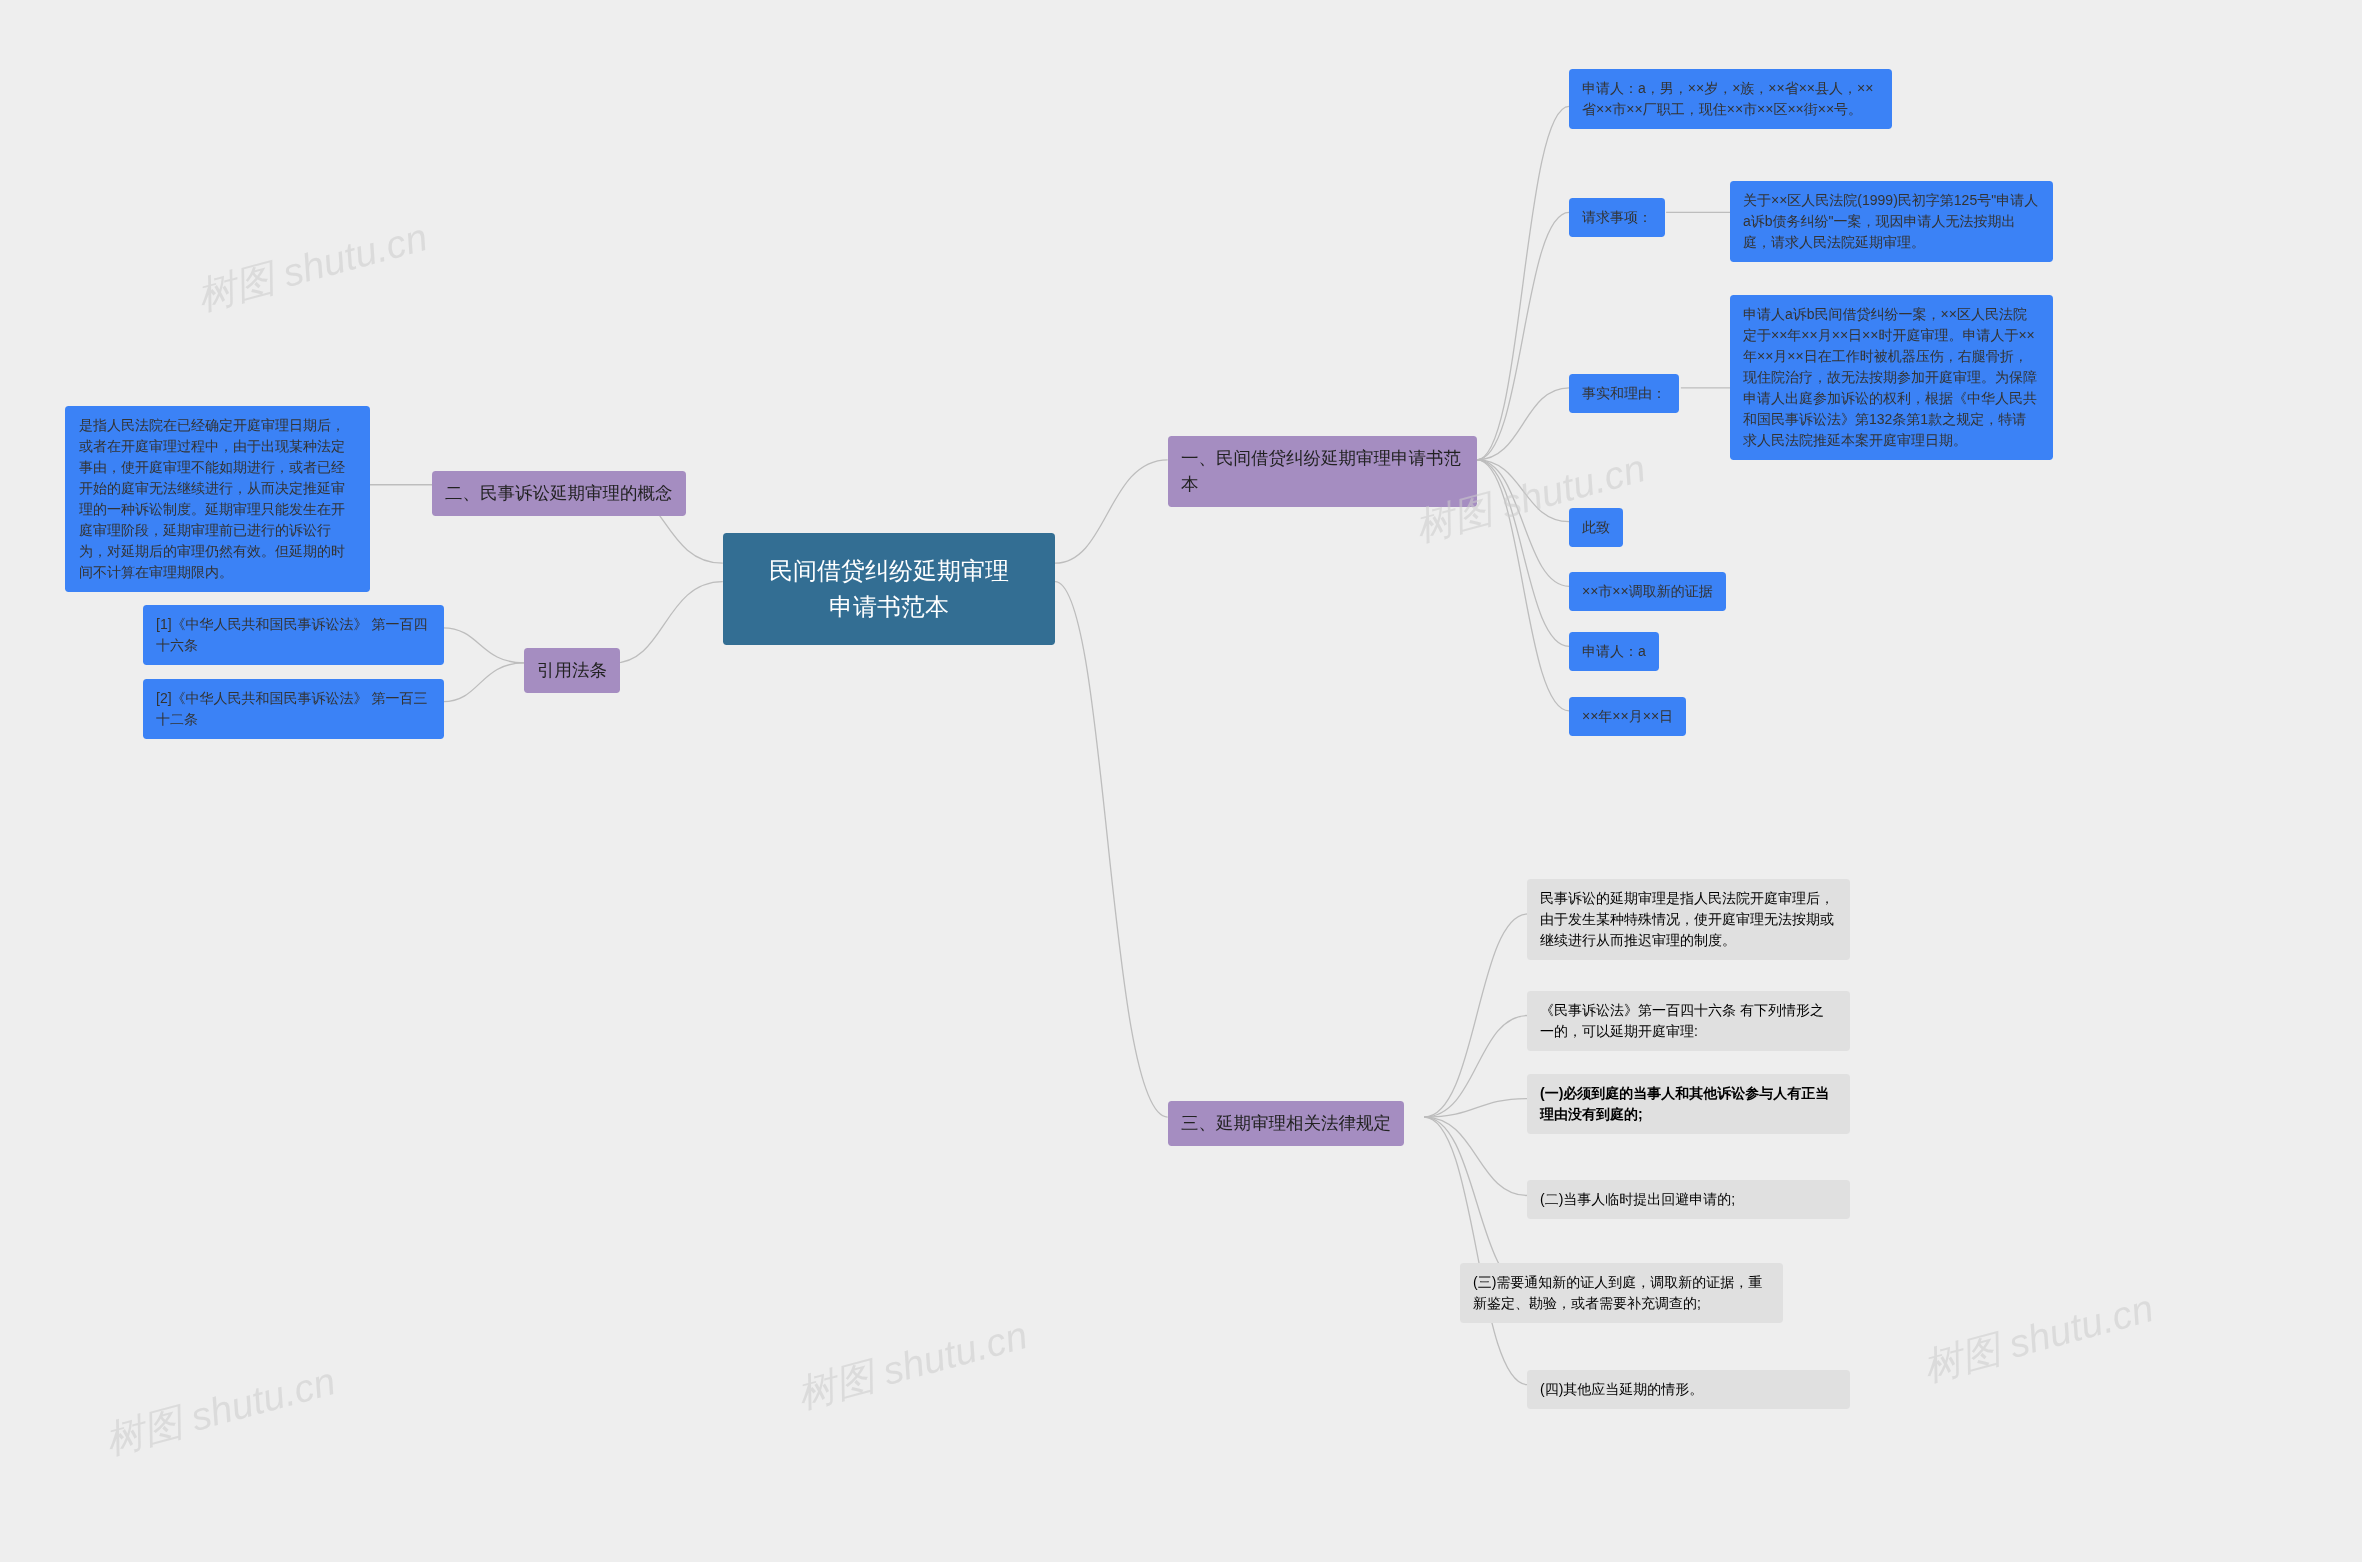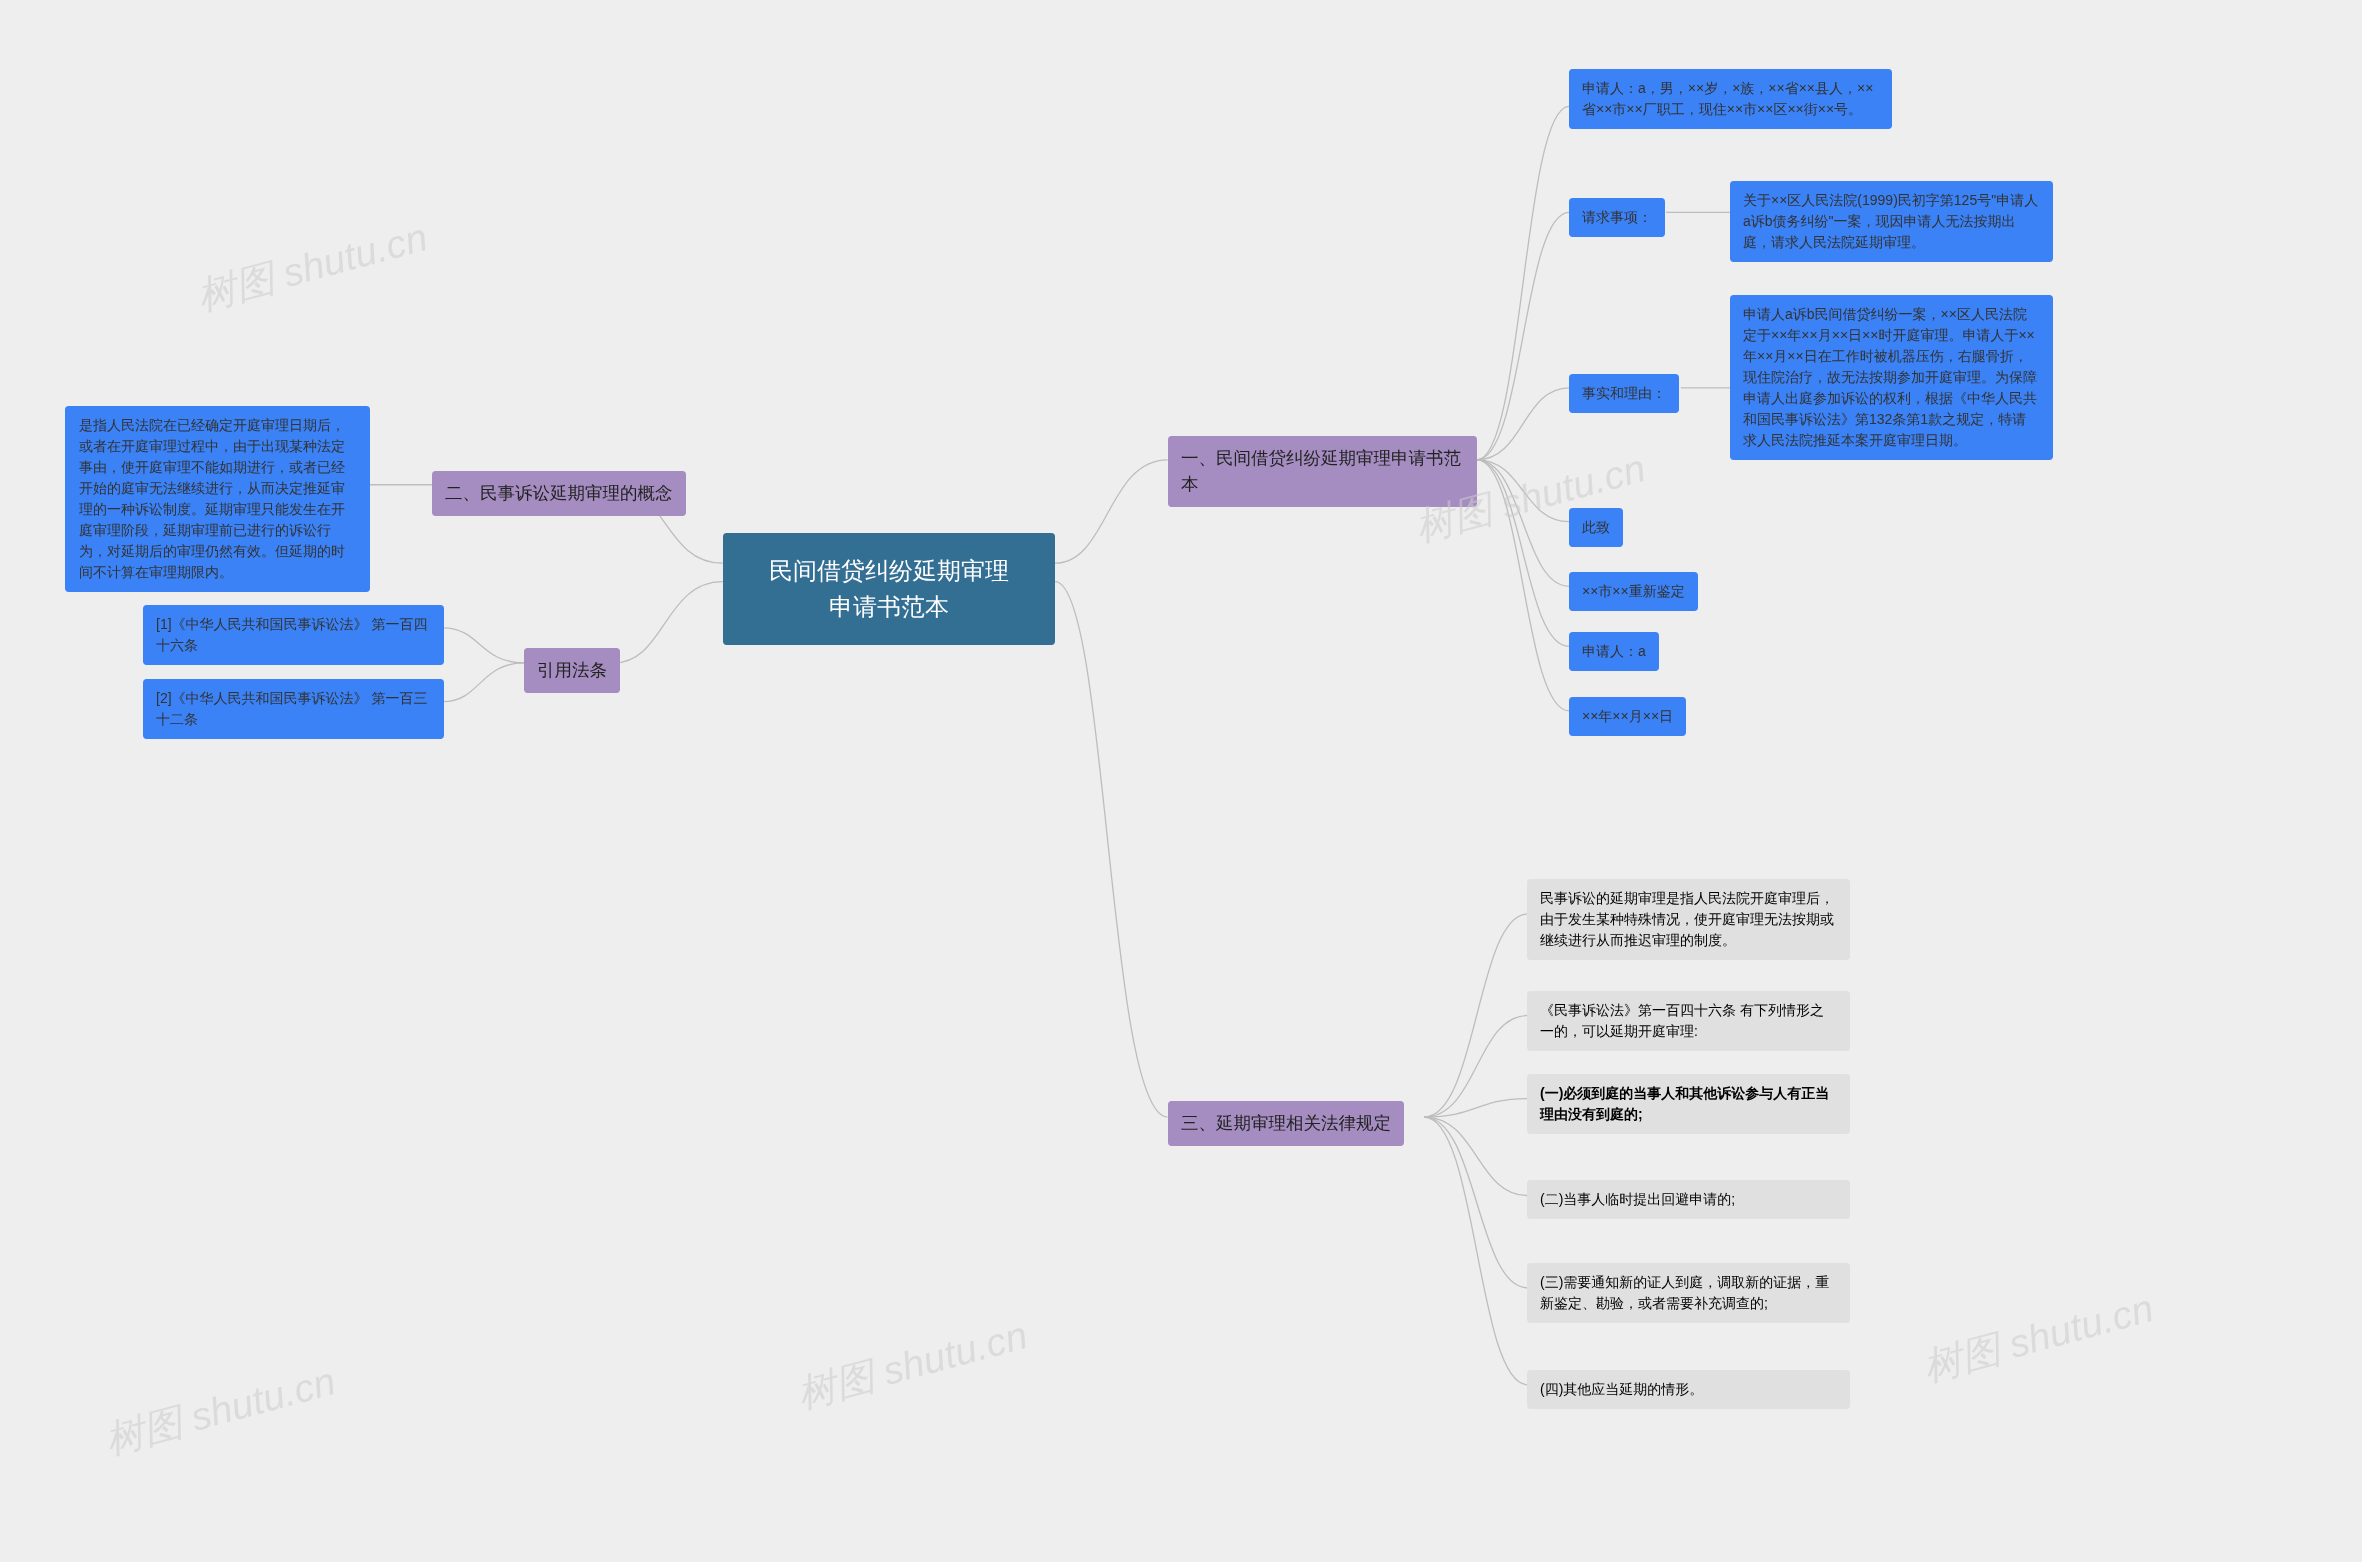--- a/index.html
+++ b/index.html
@@ -129,21 +129,21 @@
   <span>事实和理由：</span>
 </div>
 <div class="node leaf wide" style="left:1730px; top:295px; width:323px;">
   <span>申请人a诉b民间借贷纠纷一案，××区人民法院定于××年××月××日××时开庭审理。申请人于××年××月××日在工作时被机器压伤，右腿骨折，现住院治疗，故无法按期参加开庭审理。为保障申请人出庭参加诉讼的权利，根据《中华人民共和国民事诉讼法》第132条第1款之规定，特请求人民法院推延本案开庭审理日期。</span>
 </div>
 
 <div class="node leaf" style="left:1569px; top:508px;">
   <span>此致</span>
 </div>
 <div class="node leaf" style="left:1569px; top:572px;">
-  <span>××市××重新鉴定</span>
+  <span>××市××调取新的证据</span>
 </div>
 <div class="node leaf" style="left:1569px; top:632px;">
   <span>申请人：a</span>
 </div>
 <div class="node leaf" style="left:1569px; top:697px;">
   <span>××年××月××日</span>
 </div>
 
 <div class="node cat" style="left:432px; top:471px;">
   <span>二、民事诉讼延期审理的概念</span>
@@ -170,21 +170,21 @@
 </div>
 <div class="node sec3leaf" style="left:1527px; top:991px; width:323px;">
   <span>《民事诉讼法》第一百四十六条 有下列情形之一的，可以延期开庭审理:</span>
 </div>
 <div class="node sec3leaf" style="left:1527px; top:1074px; width:323px;font-weight:bold;">
   <span>(一)必须到庭的当事人和其他诉讼参与人有正当理由没有到庭的;</span>
 </div>
 <div class="node sec3leaf" style="left:1527px; top:1180px; width:373px;">
   <span>(二)当事人临时提出回避申请的;</span>
 </div>
-<div class="node sec3leaf" style="left:1527px; top:1263px; width:323px;">
+<div class="node sec3leaf" style="left:1460px; top:1263px; width:323px;">
   <span>(三)需要通知新的证人到庭，调取新的证据，重新鉴定、勘验，或者需要补充调查的;</span>
 </div>
 <div class="node sec3leaf" style="left:1527px; top:1370px; width:323px;">
   <span>(四)其他应当延期的情形。</span>
 </div>
 
 <div class="watermark" style="left:194px; top:240px;"><span>树图 shutu.cn</span></div>
 <div class="watermark" style="left:1412px; top:471px;"><span>树图 shutu.cn</span></div>
 <div class="watermark" style="left:102px; top:1384px;"><span>树图 shutu.cn</span></div>
 <div class="watermark" style="left:794px; top:1338px;"><span>树图 shutu.cn</span></div>

